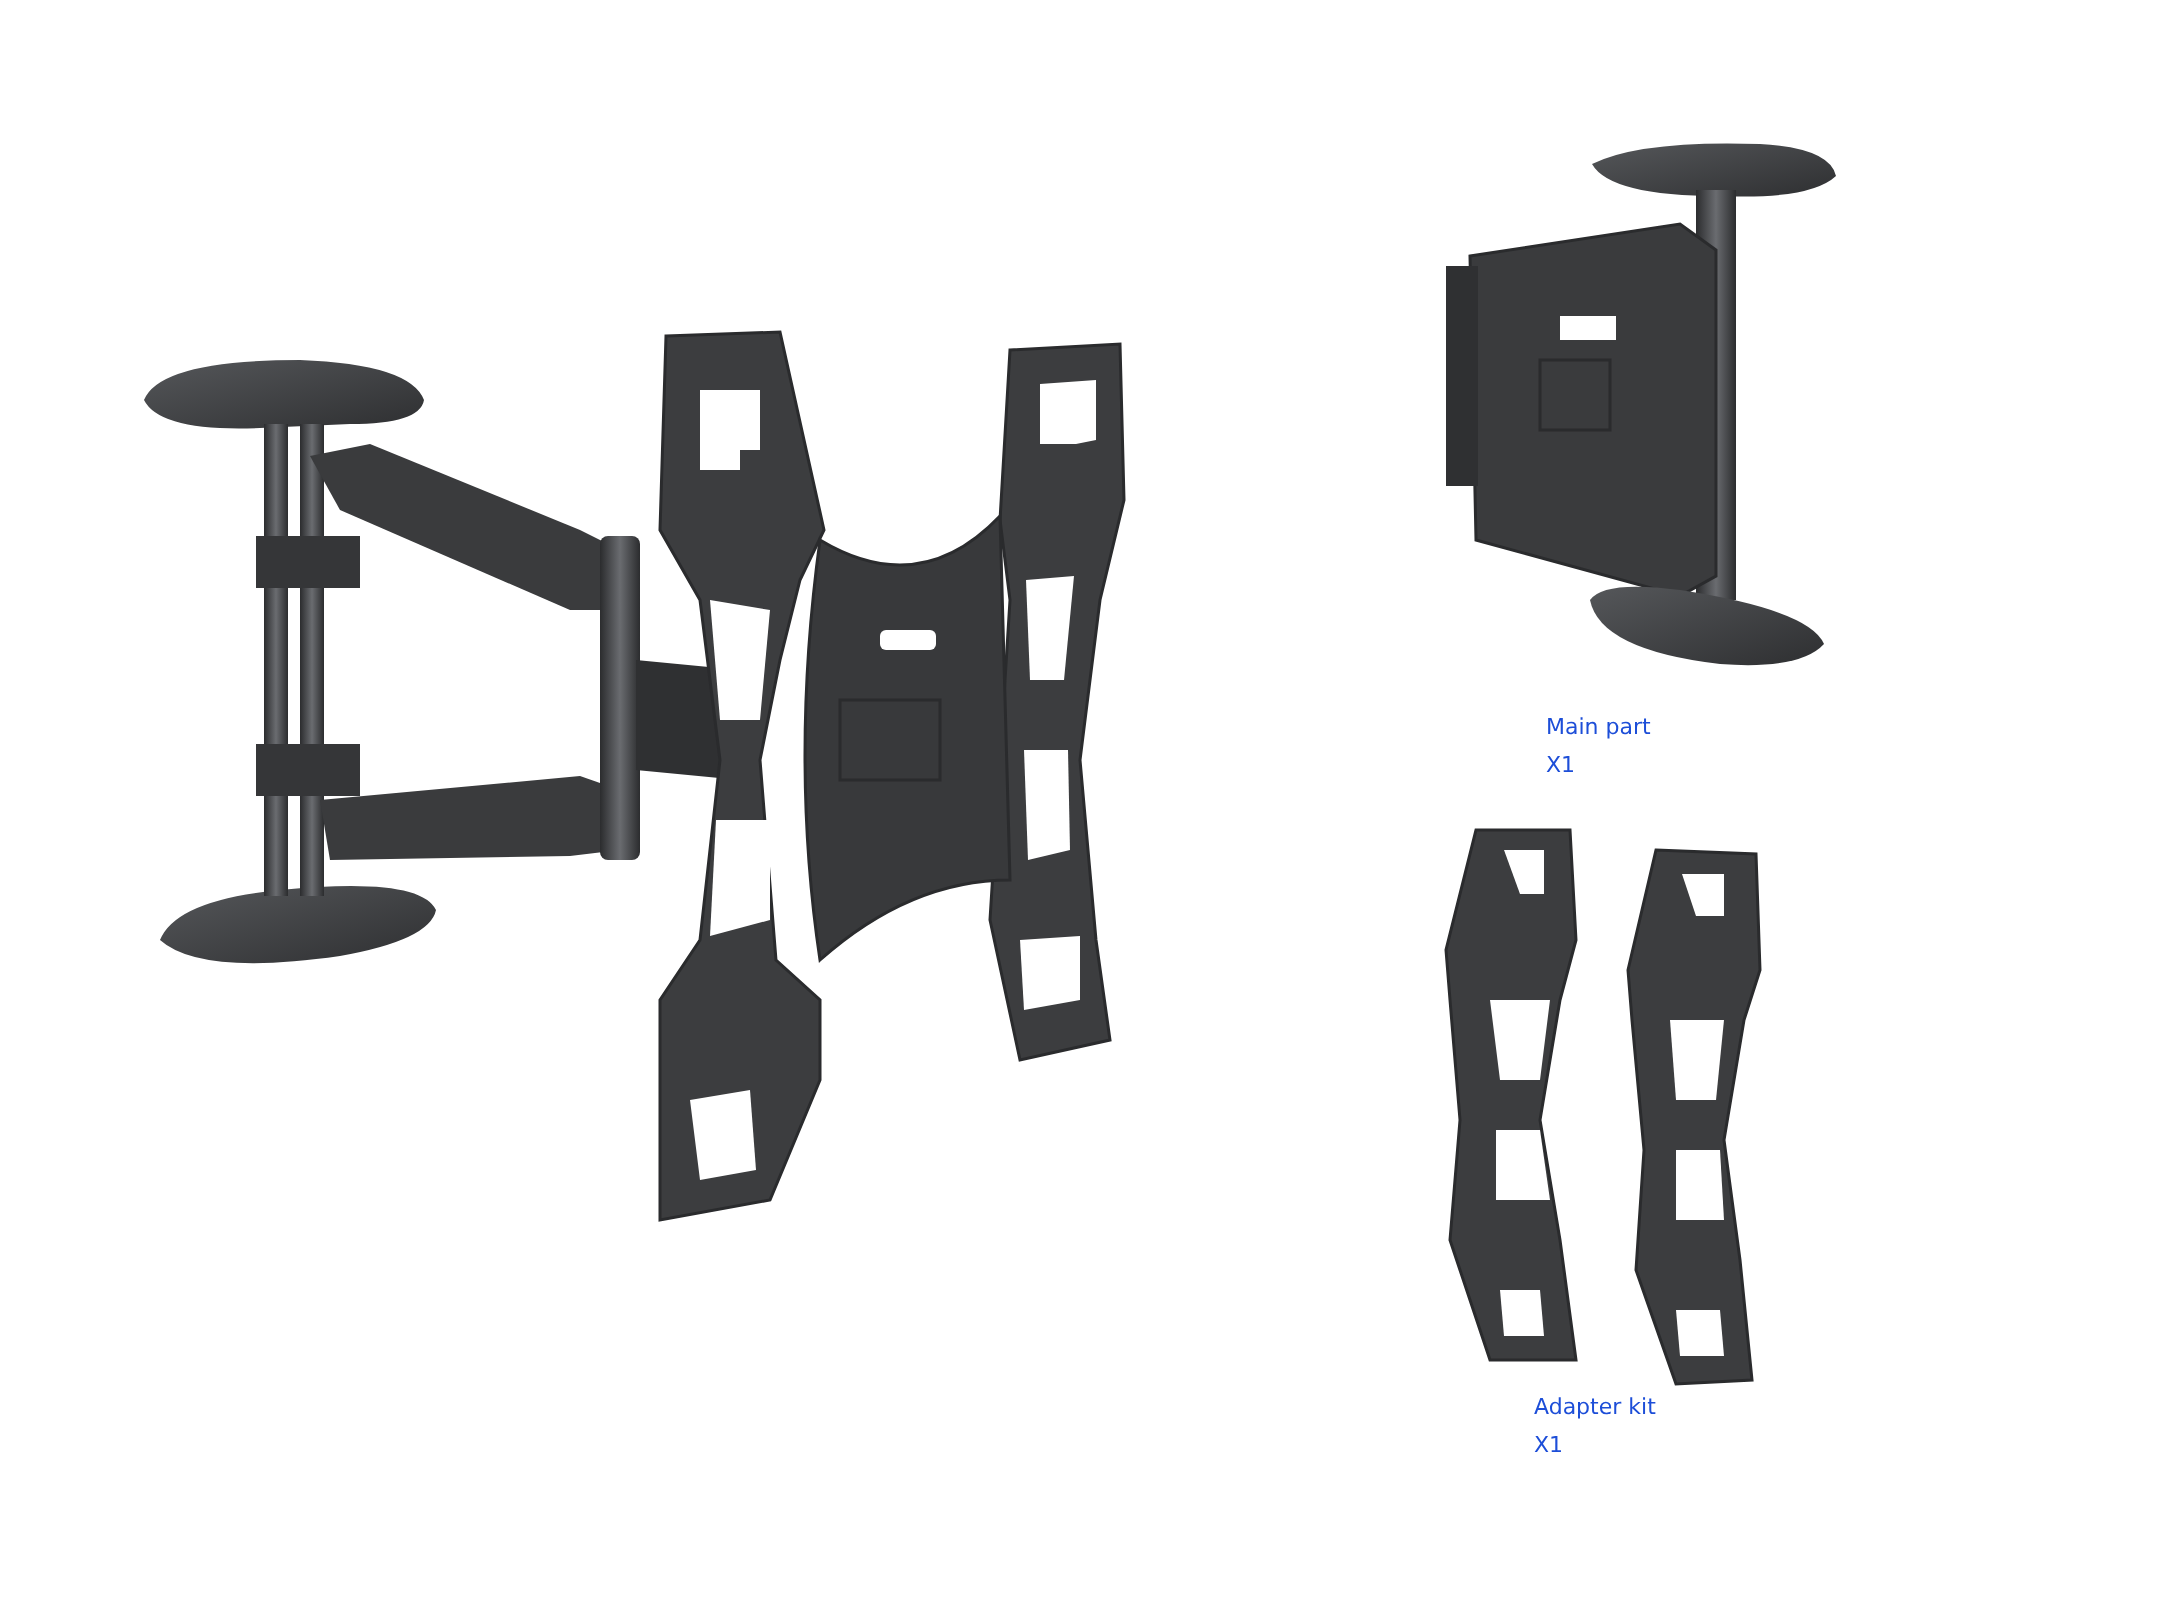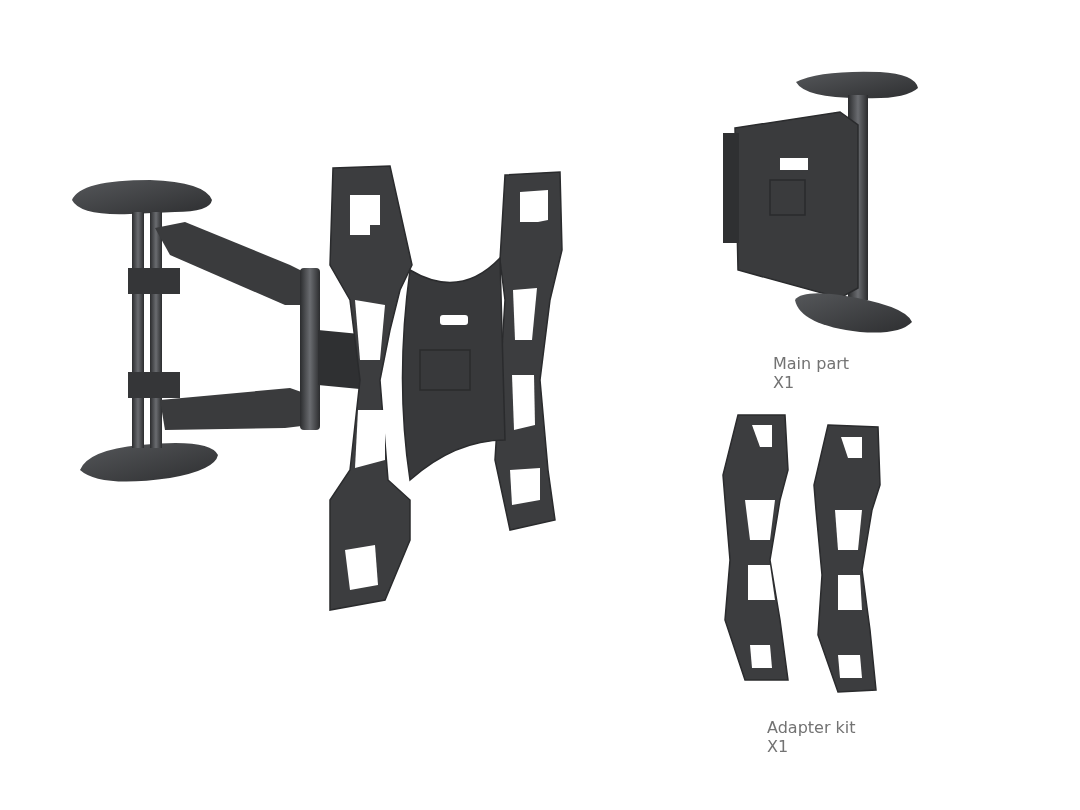--- a/index.html
+++ b/index.html
@@ -1,18 +1,18 @@
 <!DOCTYPE html>
 <html><head>
 <meta charset="utf-8">
 <style>
   html, body { margin:0; padding:0; }
   body { width:1080px; height:810px; background:#ffffff; position:relative; overflow:hidden; font-family:"DejaVu Sans", sans-serif; }
   svg { position:absolute; overflow:visible; }
-  .label { position:absolute; font-size:16px; line-height:19px; color:#737373; }
+  .label { position:absolute; font-size:11px; line-height:19px; color:#1d4ed8; }
 </style>
 </head>
 <body>
 
 <svg style="left:0;top:0" width="1080" height="810" viewBox="0 0 1080 810">
   <defs>
     <linearGradient id="mg" x1="0" y1="0" x2="1" y2="1">
       <stop offset="0" stop-color="#55575a"></stop>
       <stop offset="1" stop-color="#2e2f31"></stop>
     </linearGradient>
@@ -84,16 +84,16 @@
     <path d="M750 645 L770 645 L772 668 L752 668 Z" fill="#fff"></path>
     <path d="M838 655 L860 655 L862 678 L840 678 Z" fill="#fff"></path>
   </g>
 </svg>
 
 <div class="label" style="left:773px;top:354px">
   <div>Main part</div>
   <div>X1</div>
 </div>
 
-<div class="label" style="left:767px;top:718px">
+<div class="label" style="left:767px;top:694px">
   <div>Adapter kit</div>
   <div>X1</div>
 </div>
 
 </body></html>

